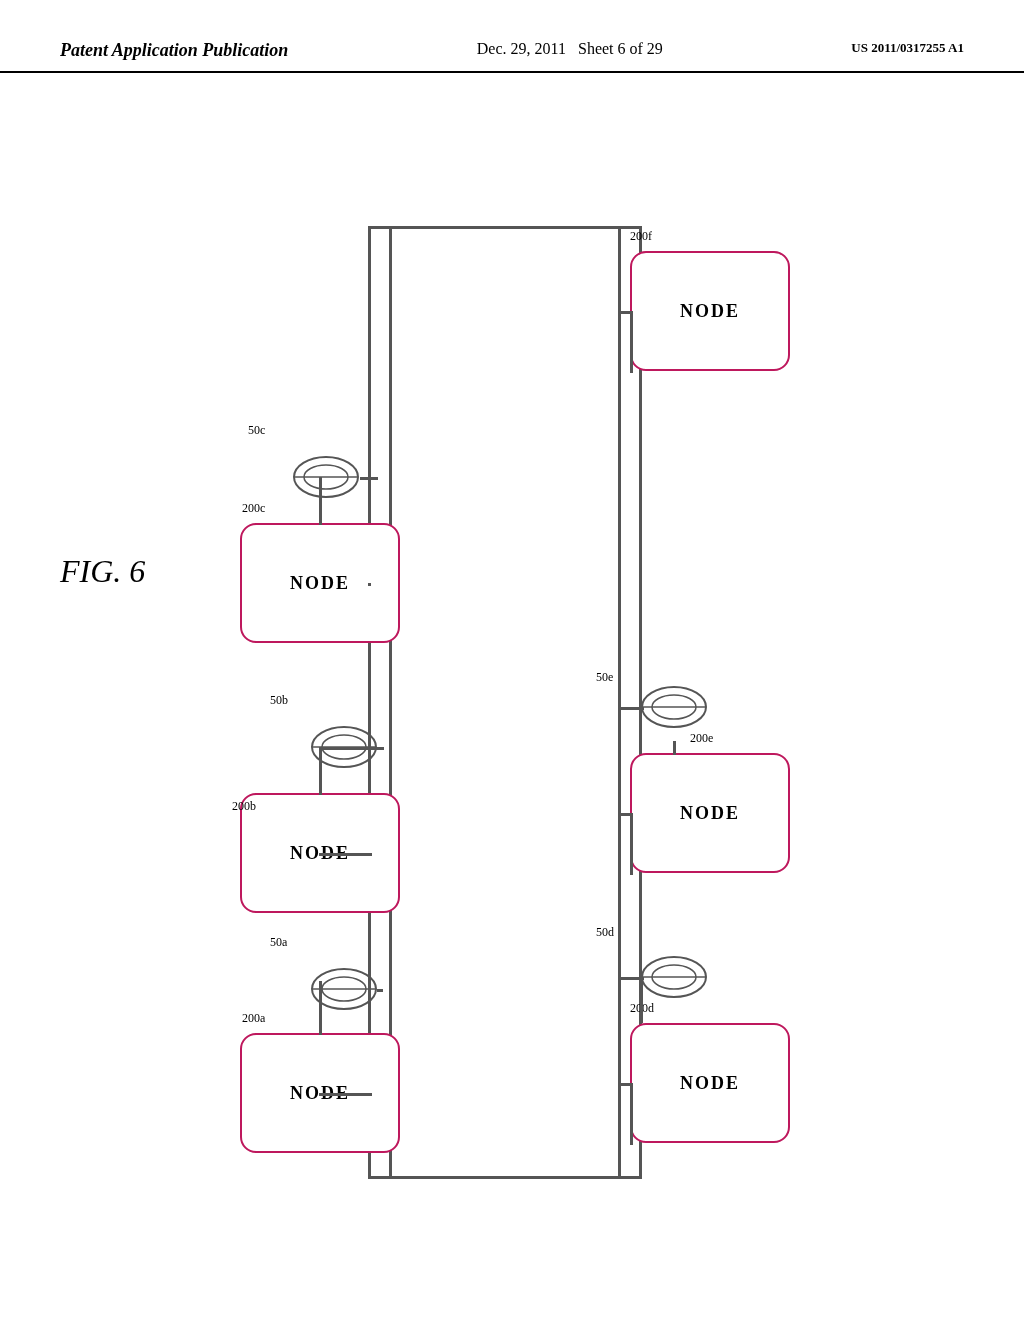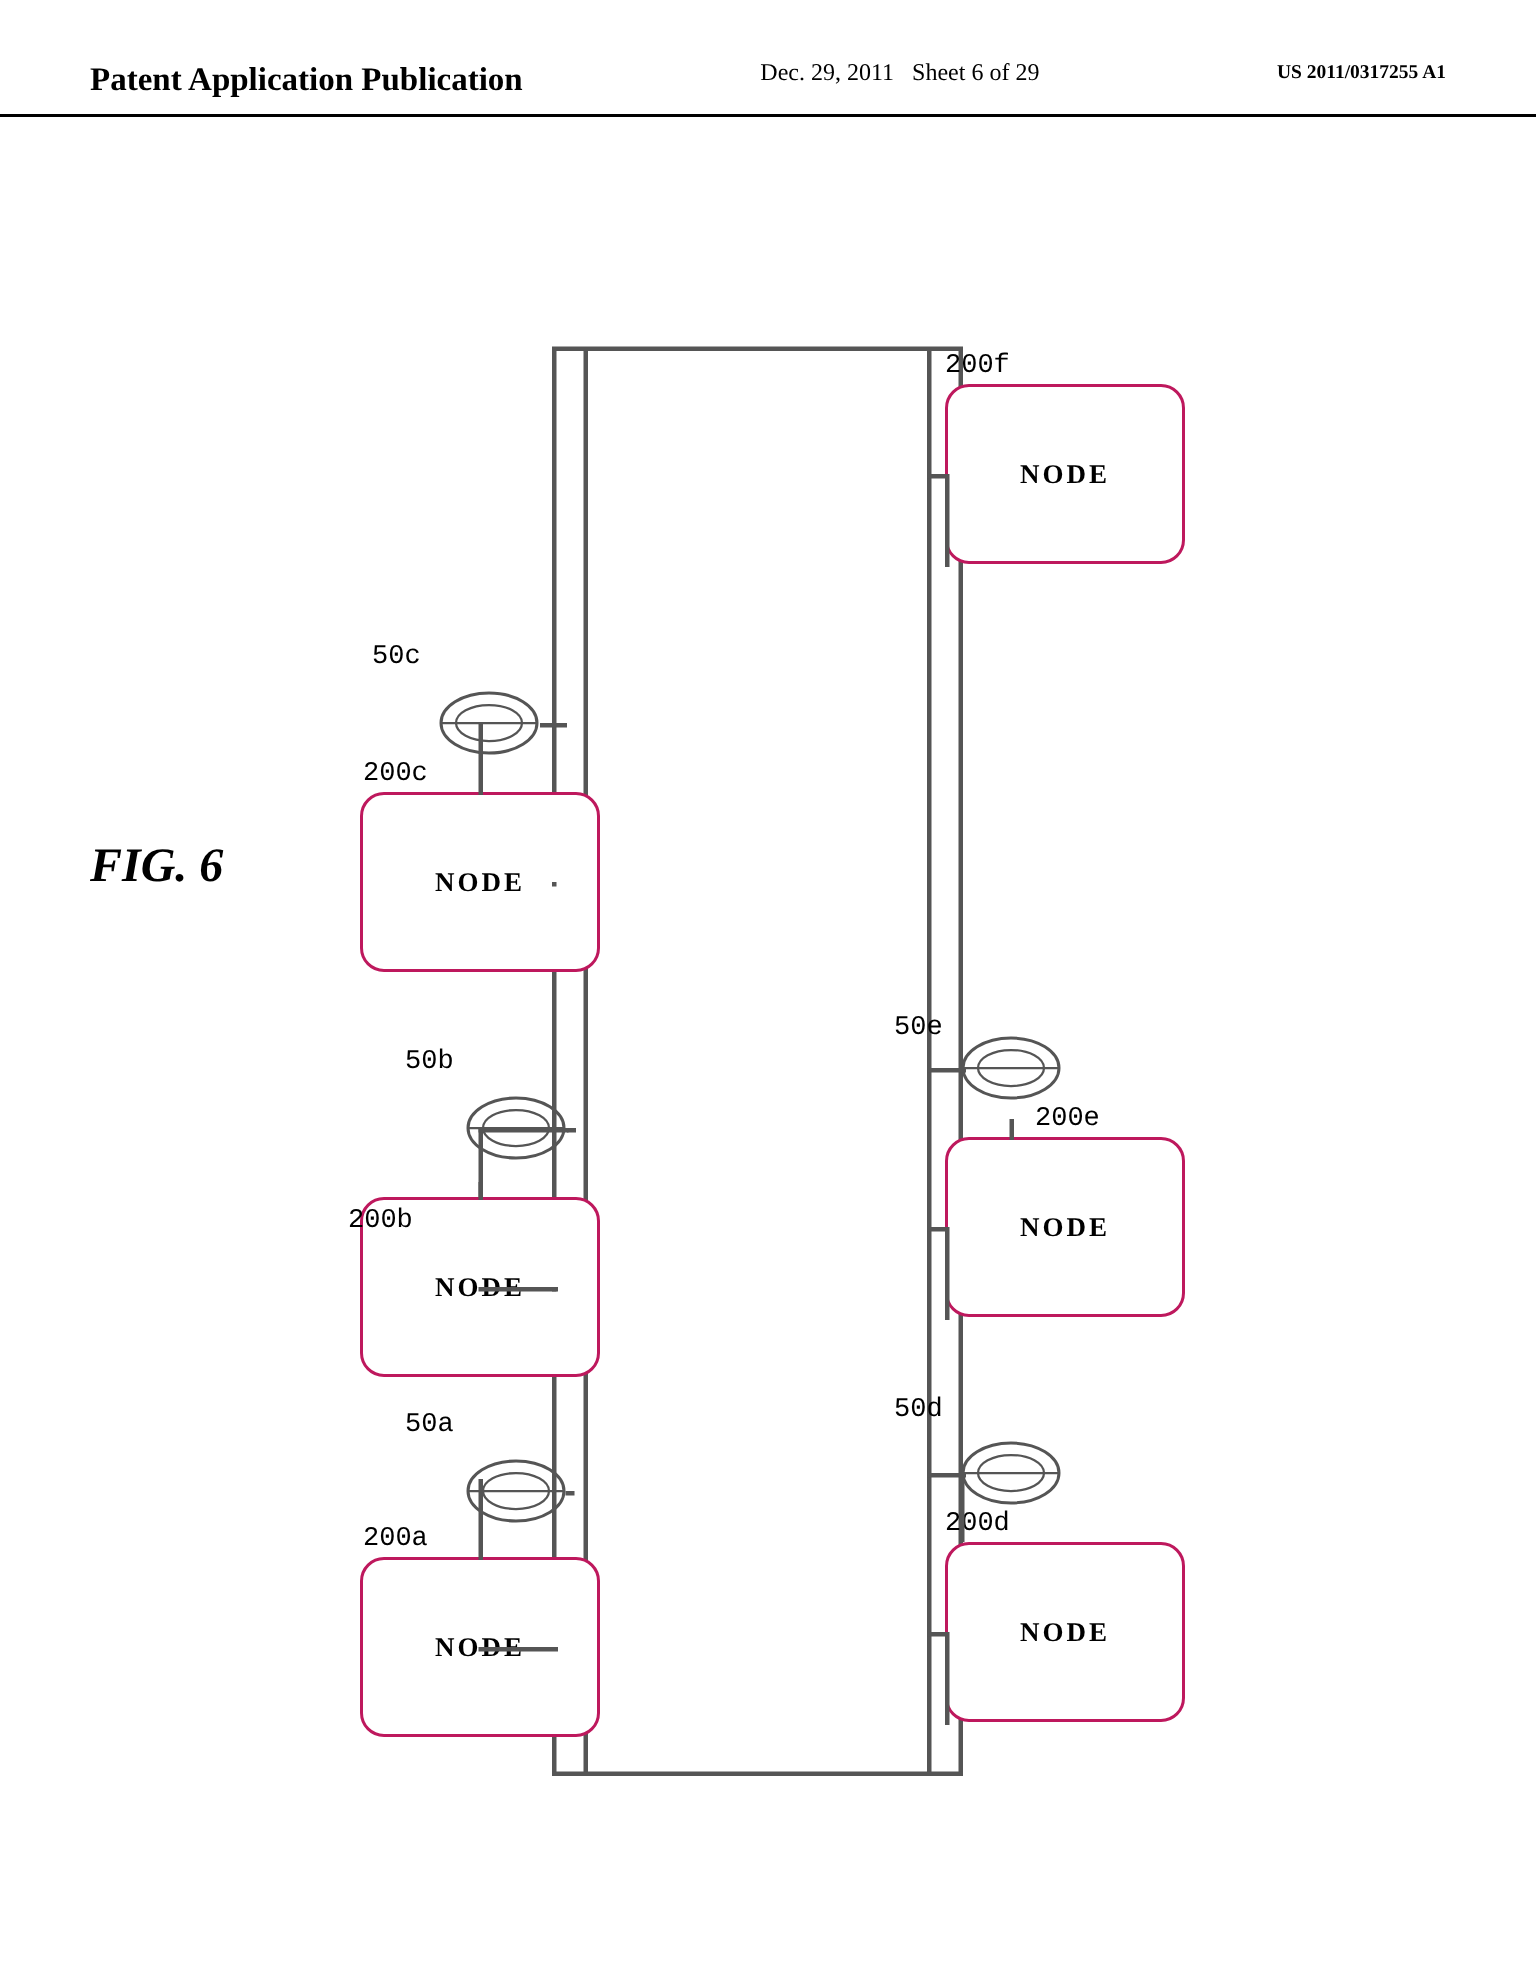--- a/index.html
+++ b/index.html
@@ -15,22 +15,23 @@
     .header {
       display: flex;
       justify-content: space-between;
       align-items: flex-start;
       padding: 40px 60px 0 60px;
       border-bottom: 2px solid #000;
       padding-bottom: 10px;
     }
 
     .header-left {
-      font-size: 22px;
+      font-size: 18px;
       font-weight: bold;
+      font-style: italic;
     }
 
     .header-center {
       font-size: 16px;
       text-align: center;
     }
 
     .header-right {
       font-size: 13px;
       font-weight: bold;
@@ -40,21 +41,21 @@
       position: relative;
       width: 100%;
       height: calc(1320px - 100px);
     }
 
     .fig-label {
       position: absolute;
       left: 60px;
       top: 480px;
       font-size: 32px;
-      font-weight: bold;
+      font-weight: normal;
       font-style: italic;
     }
 
     
     .node-box {
       position: absolute;
       border: 2px solid #be185d;
       border-radius: 16px;
       display: flex;
       align-items: center;
@@ -69,22 +70,22 @@
     .connector {
       position: absolute;
     }
     .connector svg {
       display: block;
     }
 
     
     .ref-label {
       position: absolute;
-      font-size: 18px;
-      font-family: Liberation Mono, monospace;
+      font-size: 12px;
+      font-family: Liberation Serif, serif;
     }
   </style>
 </head>
 <body>
 
 <div class="header">
   <div class="header-left">Patent Application Publication</div>
   <div class="header-center">
     <span>Dec. 29, 2011</span>&nbsp;&nbsp;
     <span>Sheet 6 of 29</span>

